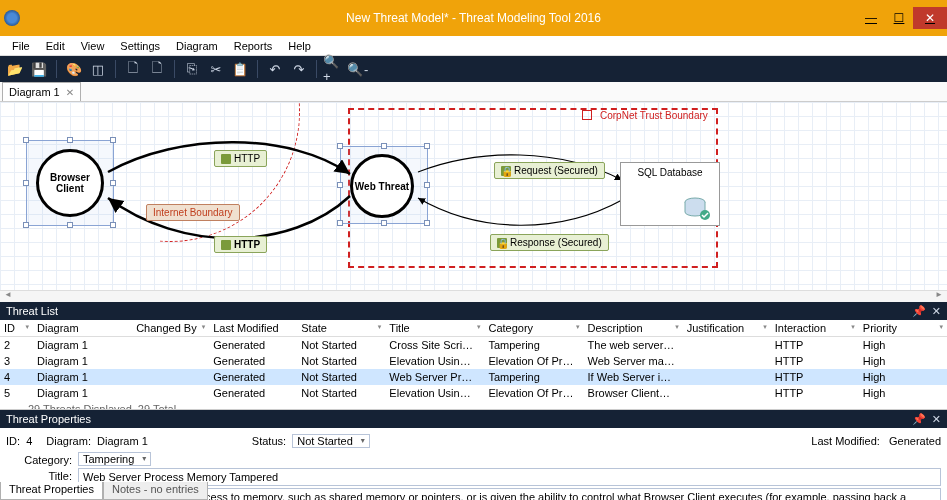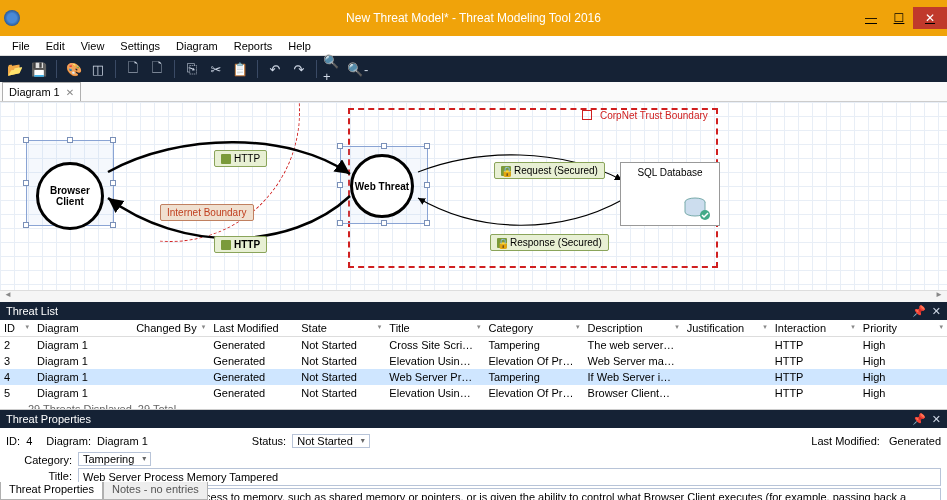--- a/index.html
+++ b/index.html
@@ -164,21 +164,21 @@
           </marker>
       </defs>
 
       <path d="M108,70 C180,30 290,30 350,72" stroke="#000" stroke-width="2.5" fill="none" marker-end="url(#arr)"></path>
       <path d="M350,94 C290,150 180,150 108,96" stroke="#000" stroke-width="2.5" fill="none" marker-end="url(#arr)"></path>
 
       <path d="M418,70 C480,46 560,46 622,78" stroke="#000" stroke-width="1.2" fill="none" marker-end="url(#arr)"></path>
       <path d="M622,98 C560,132 480,132 418,96" stroke="#000" stroke-width="1.2" fill="none" marker-end="url(#arr)"></path>
     </svg>
 
-    <div class="bigcircle" style="left:36px; top:60px; width:68px; height:68px;">
+    <div class="bigcircle" style="left:36px; top:47px; width:68px; height:68px;">
         <span style="white-space:pre-line;">Browser
 Client</span>
       </div>
     <div class="bigcircle" style="left:350px; top:52px; width:64px; height:64px; font-size:10px;">
         <span>Web Threat</span>
       </div>
     <div class="dbshape" style="left:620px; top:60px;">
       <span>SQL Database</span>
       <svg style="position:absolute;bottom:4px;right:8px;" width="28" height="24">
           <ellipse cx="12" cy="5" rx="10" ry="4" fill="#cde" stroke="#7aa"></ellipse>
@@ -189,21 +189,21 @@
     </div>
 
     <div class="chip" style="left:214px; top:48px;">
         <span class="ci"></span>
         <span>HTTP</span>
       </div>
     <div class="chip" style="left:214px; top:134px; font-weight:600;">
         <span class="ci"></span>
         <span>HTTP</span>
       </div>
-    <div class="chip" style="left:146px; top:102px; color:#c04020; border-color:#c08060; background:#f0e0d0;margin-left:14px;">
+    <div class="chip" style="left:146px; top:102px; color:#c04020; border-color:#c08060; background:#f0e0d0;">
         <span>Internet Boundary</span>
       </div>
     <div class="chip" style="left:494px; top:60px;">
         <span class="ci">🔒</span>
         <span>Request (Secured)</span>
       </div>
     <div class="chip" style="left:490px; top:132px;">
         <span class="ci">🔒</span>
         <span>Response (Secured)</span>
       </div>

